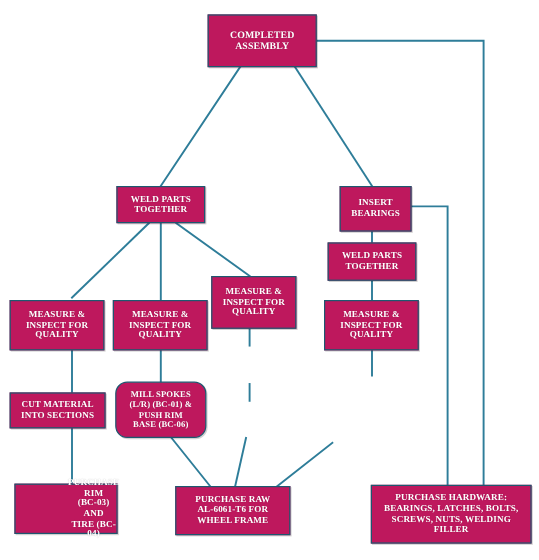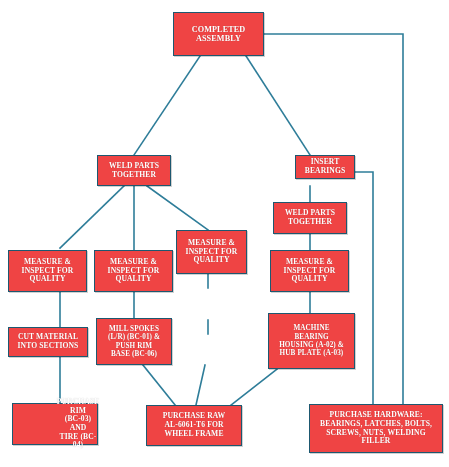--- a/index.html
+++ b/index.html
@@ -19,21 +19,21 @@
     position: absolute;
     left: 0;
     top: 0;
     width: 449px;
     height: 467px;
     pointer-events: none;
   }
   .node {
     position: absolute;
     box-sizing: border-box;
-    background: #ef4444;
+    background: #be185d;
     border: 1px solid #1d5870;
     box-shadow: 1px 1px 0 rgba(0,0,0,0.18);
     color: #ffffff;
     font-weight: bold;
     text-align: center;
     letter-spacing: 0.1px;
     display: flex;
     align-items: center;
     justify-content: center;
     line-height: 1.15;
@@ -97,21 +97,21 @@
   <div class="node fs8" style="left:173px; top:12px; width:91px; height:44px;">
     <span>COMPLETED
 ASSEMBLY</span>
   </div>
 
   <div class="node fs75" style="left:97px; top:155px; width:74px; height:31px;">
     <span>WELD PARTS
 TOGETHER</span>
   </div>
 
-  <div class="node fs75" style="left:295px; top:155px; width:60px; height:24px;">
+  <div class="node fs75" style="left:283px; top:155px; width:60px; height:38px;">
     <span>INSERT
 BEARINGS</span>
   </div>
 
   <div class="node fs75" style="left:273px; top:202px; width:74px; height:32px;">
     <span>WELD PARTS
 TOGETHER</span>
   </div>
 
   <div class="node fs75" style="left:8px; top:250px; width:79px; height:42px;">
@@ -136,35 +136,29 @@
     <span>MEASURE &amp;
 INSPECT FOR
 QUALITY</span>
   </div>
 
   <div class="node fs75" style="left:8px; top:327px; width:80px; height:30px;">
     <span>CUT MATERIAL
 INTO SECTIONS</span>
   </div>
 
-  <div class="node fs7" style="left:96px; top:318px; width:76px; height:47px;">
+  <div class="node fs7" style="left:96px; top:318px; width:76px; height:47px;border-radius:10px;">
     <span>MILL SPOKES
 (L/R) (BC-01) &amp;
 PUSH RIM
 BASE (BC-06)</span>
   </div>
 
 
 
-  <div class="node fs7" style="left:268px; top:313px; width:87px; height:56px;">
-    <span>MACHINE
-BEARING
-HOUSING (A-02) &amp;
-HUB PLATE (A-03)</span>
-  </div>
 
   <div class="node fs75" style="left:12px; top:403px; width:86px; height:42px;padding-left:46px;">
     <span>PURCHASE RIM
 (BC-03) AND
 TIRE (BC-04)</span>
   </div>
 
   <div class="node fs75" style="left:146px; top:405px; width:96px; height:41px;align-items:center;">
     <span>PURCHASE RAW
 AL-6061-T6 FOR

